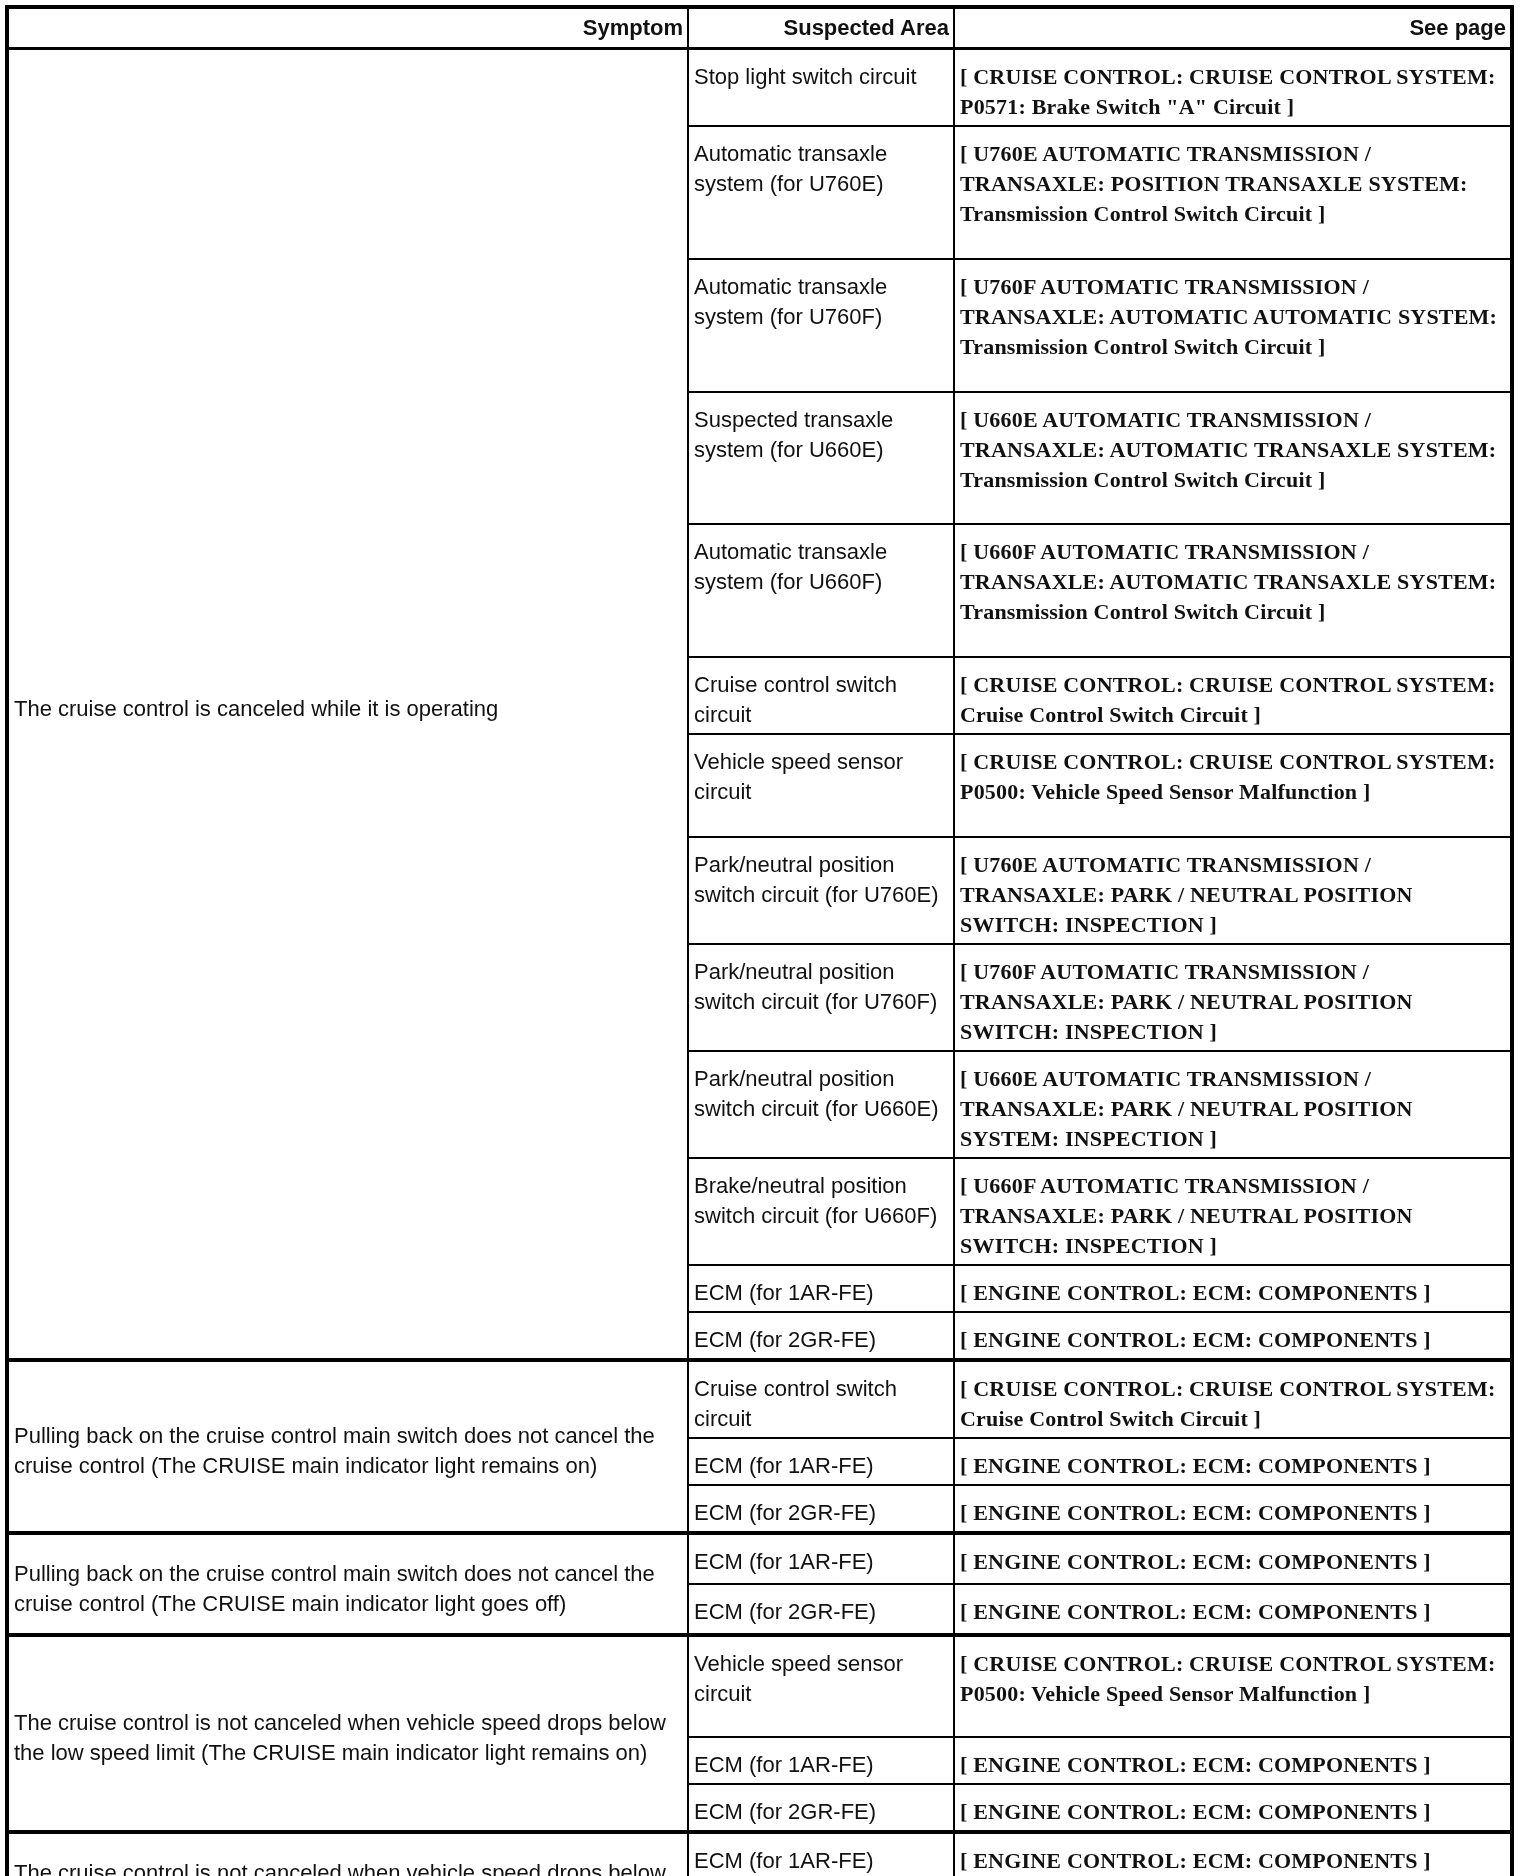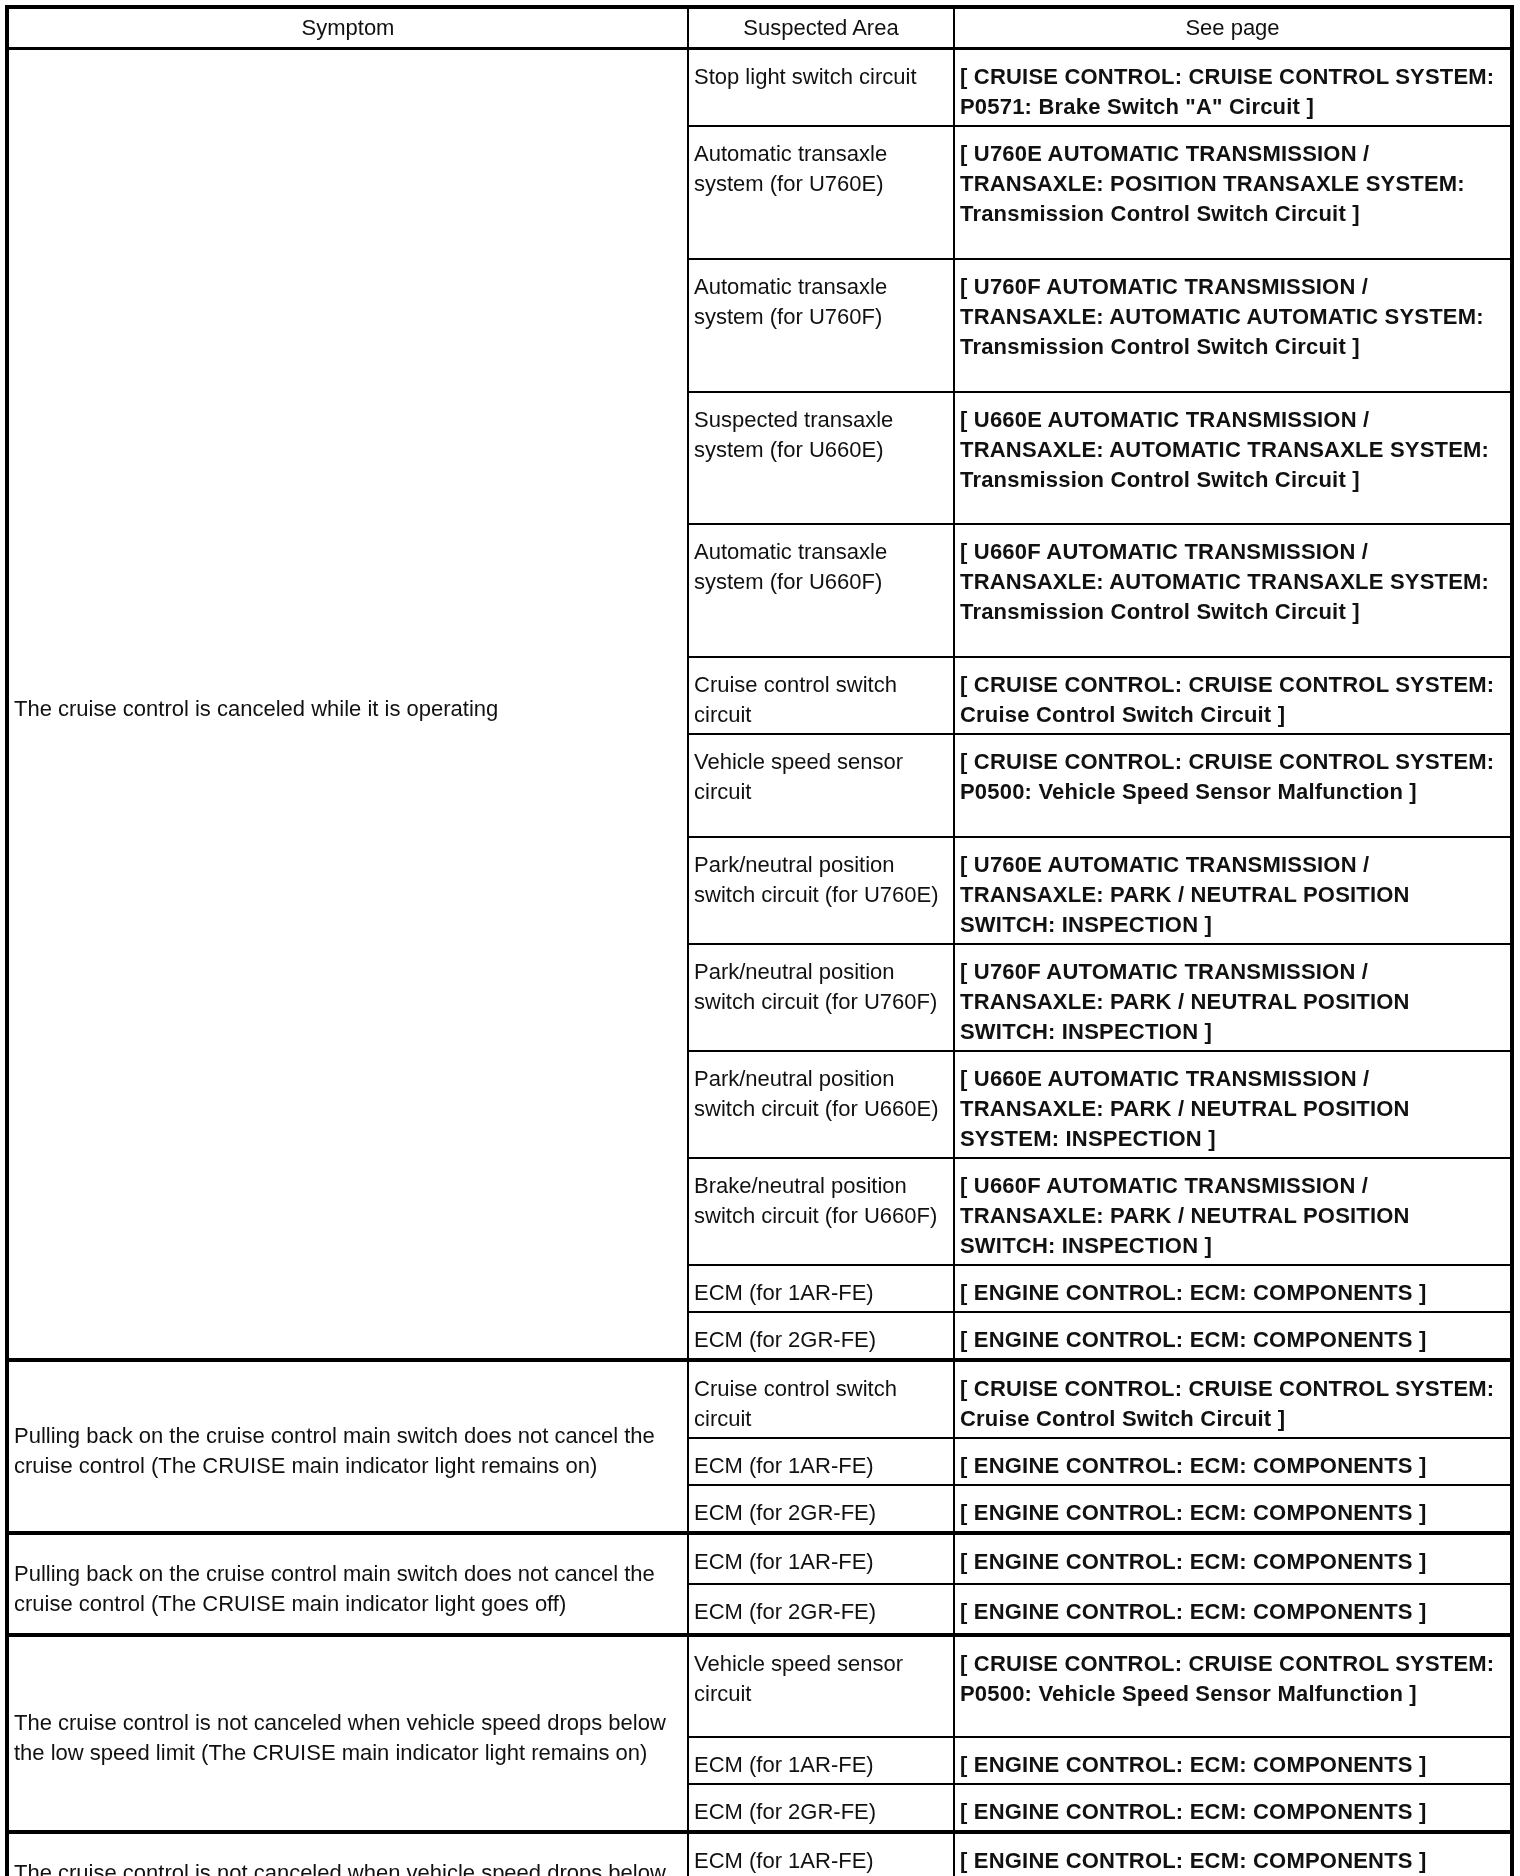--- a/index.html
+++ b/index.html
@@ -8,24 +8,24 @@
   table.diag {
     position: absolute; left: 5px; top: 5px; width: 1505px;
     border-collapse: collapse; table-layout: fixed;
     border: 4px solid #000000;
   }
   table.diag col.c1 { width: 681px; }
   table.diag col.c2 { width: 266px; }
   table.diag col.c3 { width: 558px; }
   th, td { border: 2px solid #000000; vertical-align: top; padding: 12px 4px 3px 5px;
            font-size: 22px; line-height: 30px; text-align: left; }
-  th { font-weight: normal; text-align: center; vertical-align: middle; height: 34px;
+  th { font-weight: bold; text-align: right; vertical-align: middle; height: 34px;
        padding: 2px 4px; border-bottom: 3px solid #000; }
   td.sym { vertical-align: middle; margin-top: 20px; }
-  td.see { font-weight: bold; letter-spacing: 0.2px; }
+  td.see { font-weight: bold; letter-spacing: 0.2px; font-family: Liberation Serif, serif; }
   tr.group-end td { border-bottom: 4px solid #000000; }
   td.sym { border-bottom: 4px solid #000000; }
 </style>
 </head>
 <body>
 
 <table class="diag">
   <colgroup>
       <col class="c1">
       <col class="c2">

